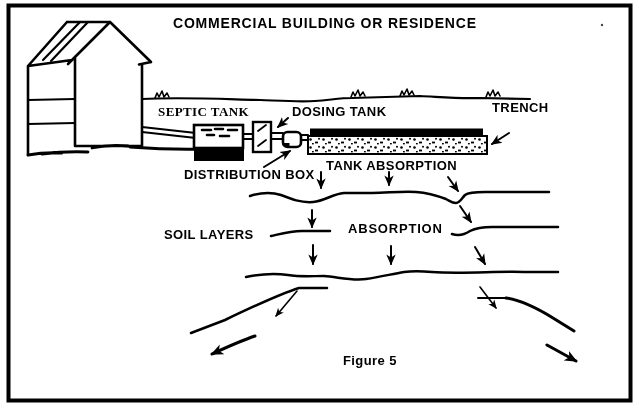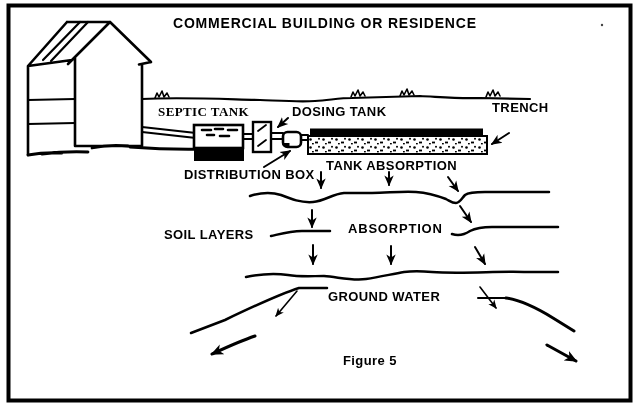--- a/index.html
+++ b/index.html
@@ -121,15 +121,14 @@
   </svg>
 
   <span class="lbl title-lbl" style="left:173px;top:15px;">COMMERCIAL BUILDING OR RESIDENCE</span>
   <span class="lbl" style="left:158px;top:105px;font-family:Liberation Serif, serif;">SEPTIC TANK</span>
   <span class="lbl" style="left:292px;top:105px;">DOSING TANK</span>
   <span class="lbl" style="left:492px;top:101px;">TRENCH</span>
   <span class="lbl" style="left:184px;top:168px;">DISTRIBUTION BOX</span>
   <span class="lbl" style="left:326px;top:159px;">TANK ABSORPTION</span>
   <span class="lbl" style="left:164px;top:228px;">SOIL LAYERS</span>
   <span class="lbl" style="left:348px;top:222px;letter-spacing:0.8px;">ABSORPTION</span>
-  <span class="lbl" style="left:328px;top:290px;">GROUND WATER</span>
   <span class="lbl" style="left:343px;top:354px;">Figure 5</span>
 </div>
 
 </body></html>

